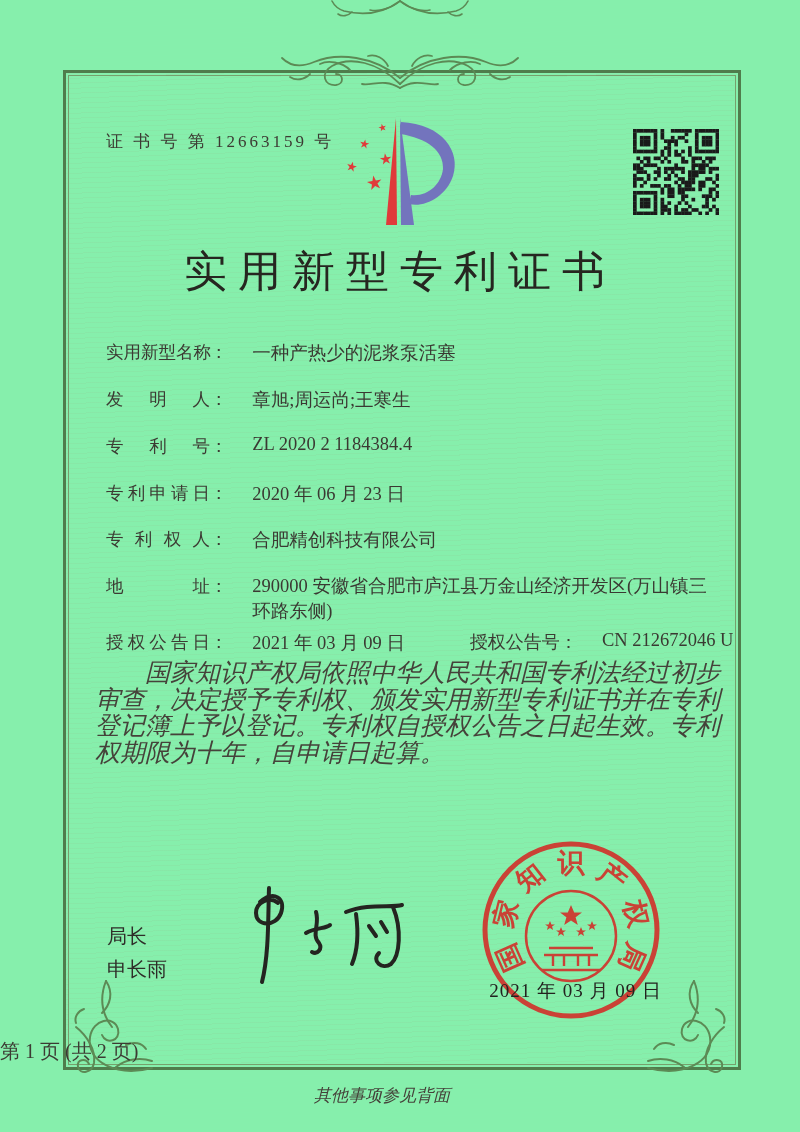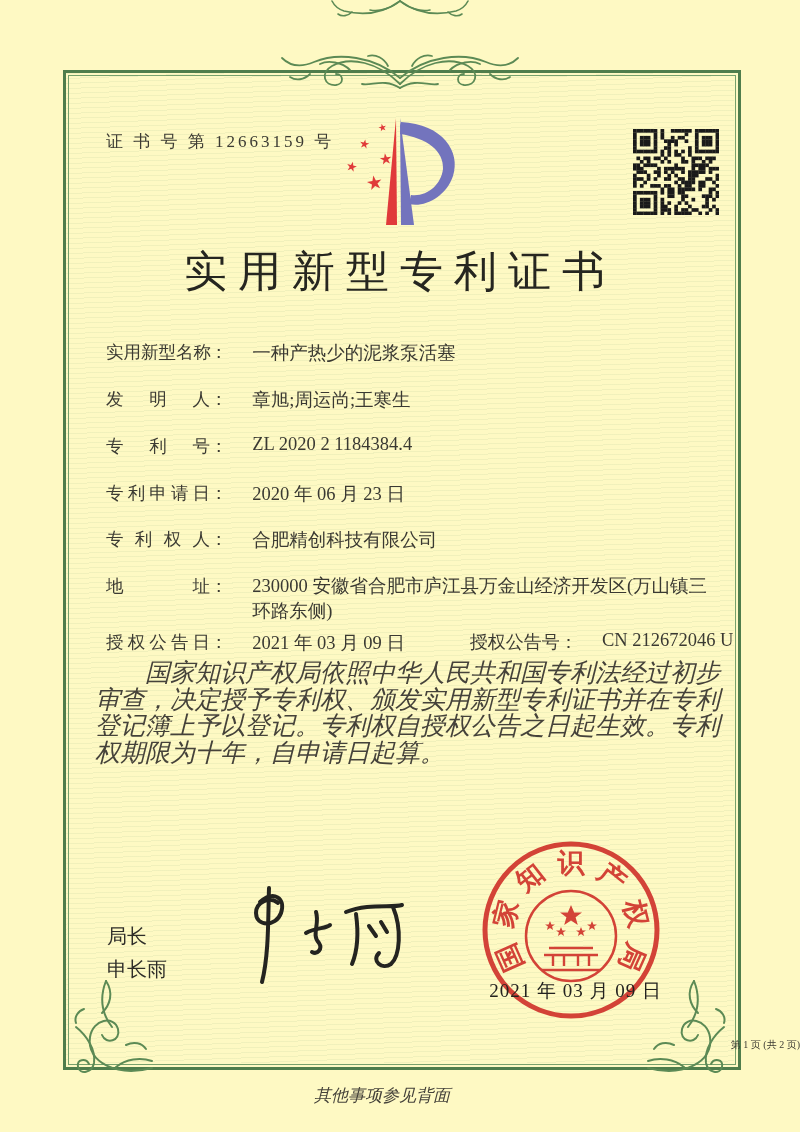--- a/index.html
+++ b/index.html
@@ -1,16 +1,16 @@
 <!DOCTYPE html>
 <html><head>
 <meta charset="utf-8">
 <style>
   html,body{margin:0;padding:0;background:#ffffff;}
-  .page{position:relative;width:800px;height:1132px;background:#fef9c3;overflow:hidden;
+  .page{position:relative;width:800px;height:1132px;background:#86efac;overflow:hidden;
         font-family:"Liberation Serif","DejaVu Serif",serif;color:#33322c;}
   
   .frame{position:absolute;left:63px;top:70px;width:672px;height:994px;border:3px solid #4f7d4c;}
   .frame-inner{position:absolute;inset:2px;border:1px solid #76a06c;}
   .texture{position:absolute;left:66px;top:73px;width:668px;height:990px;pointer-events:none;
            background:repeating-linear-gradient(178deg, rgba(150,182,135,0.13) 0 1px, rgba(255,255,255,0) 1px 5px);}
   
   .cert-no{position:absolute;left:106px;top:130px;font-size:17px;letter-spacing:3px;color:#3c3b33;}
   .logo{position:absolute;left:330px;top:113px;width:145px;height:118px;}
   .logo svg{position:absolute;left:0;top:0;}
@@ -31,21 +31,21 @@
   .paras p{margin:0;text-indent:2em;font-size:25px;line-height:26.5px;font-style:italic;color:#45423a;}
   
   .officer{position:absolute;left:107px;top:920px;font-family:"Liberation Sans","DejaVu Sans",sans-serif;
            font-size:20px;color:#2e2d28;line-height:33px;}
   .signature{position:absolute;left:222px;top:882px;}
   
   .seal{position:absolute;left:466px;top:830px;width:210px;height:210px;}
   .seal-date{position:absolute;left:488px;top:978px;width:175px;text-align:center;
              font-size:19px;color:#23221f;letter-spacing:1px;}
   
-  .page-info{position:absolute;left:0;top:1038px;width:100%;text-align:right;font-size:10px;color:#3c3b33;}
+  .page-info{position:absolute;left:0;top:1038px;width:100%;text-align:left;font-size:20px;color:#3c3b33;}
   .back-note{position:absolute;left:0;top:1084px;width:100%;text-align:center;transform:translateX(-18px);
              font-size:17px;font-style:italic;color:#45423a;}
   
   .orn{position:absolute;pointer-events:none;}
 </style>
 </head>
 <body>
 
 <div class="page">
 
@@ -474,21 +474,21 @@
         <span>权</span>
         <span>人</span>
       </span><span class="colon">：</span>
     <span class="val">合肥精创科技有限公司</span>
   </div>
   <div class="row" style="top:574px">
     <span class="lbl">
         <span>地</span>
         <span>址</span>
       </span><span class="colon">：</span>
-    <span class="val wide">230000 安徽省合肥市庐江县万金山经济开发区(万山镇三环路东侧)</span>
+    <span class="val wide">290000 安徽省合肥市庐江县万金山经济开发区(万山镇三环路东侧)</span>
   </div>
   <div class="row" style="top:630px">
     <span class="lbl">
         <span>授</span>
         <span>权</span>
         <span>公</span>
         <span>告</span>
         <span>日</span>
       </span><span class="colon">：</span>
     <span class="val">2021 年 03 月 09 日</span>

